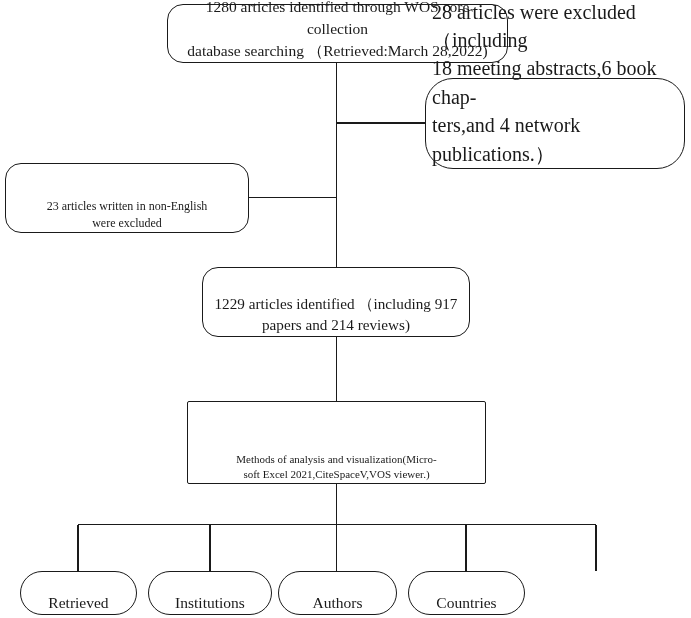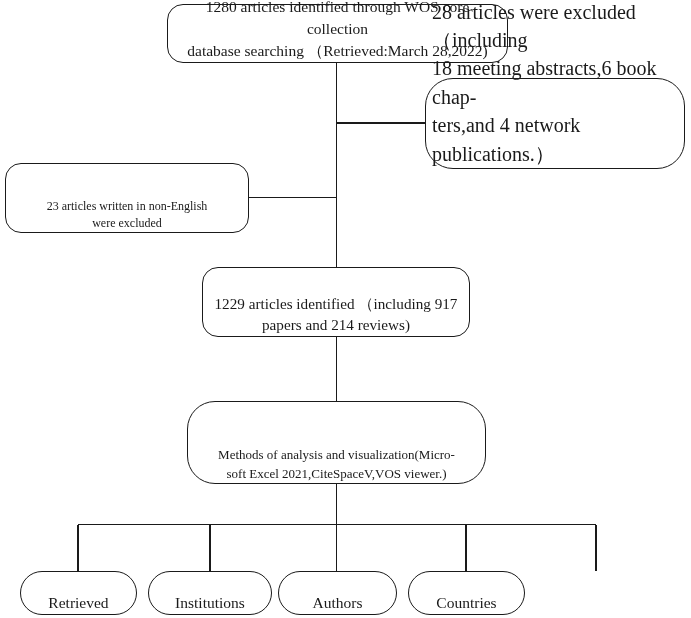--- a/index.html
+++ b/index.html
@@ -67,22 +67,22 @@
     border-radius: 16px;
     font-size: 12px;
   }
   #node-included {
     left: 202px; top: 267px; width: 268px; height: 70px;
     border-radius: 16px;
     font-size: 15.2px;
   }
   #node-methods {
     left: 187px; top: 401px; width: 299px; height: 83px;
-    border-radius: 28px;
-    font-size: 13px;
+    border-radius: 2px;
+    font-size: 11px;
   }
   .leaf {
     top: 571px;
     height: 44px;
     border-radius: 22px;
     font-size: 15.5px;
   }
   #leaf-0 { left: 20px;  width: 117px; }
   #leaf-1 { left: 148px; width: 124px; }
   #leaf-2 { left: 278px; width: 119px; }

